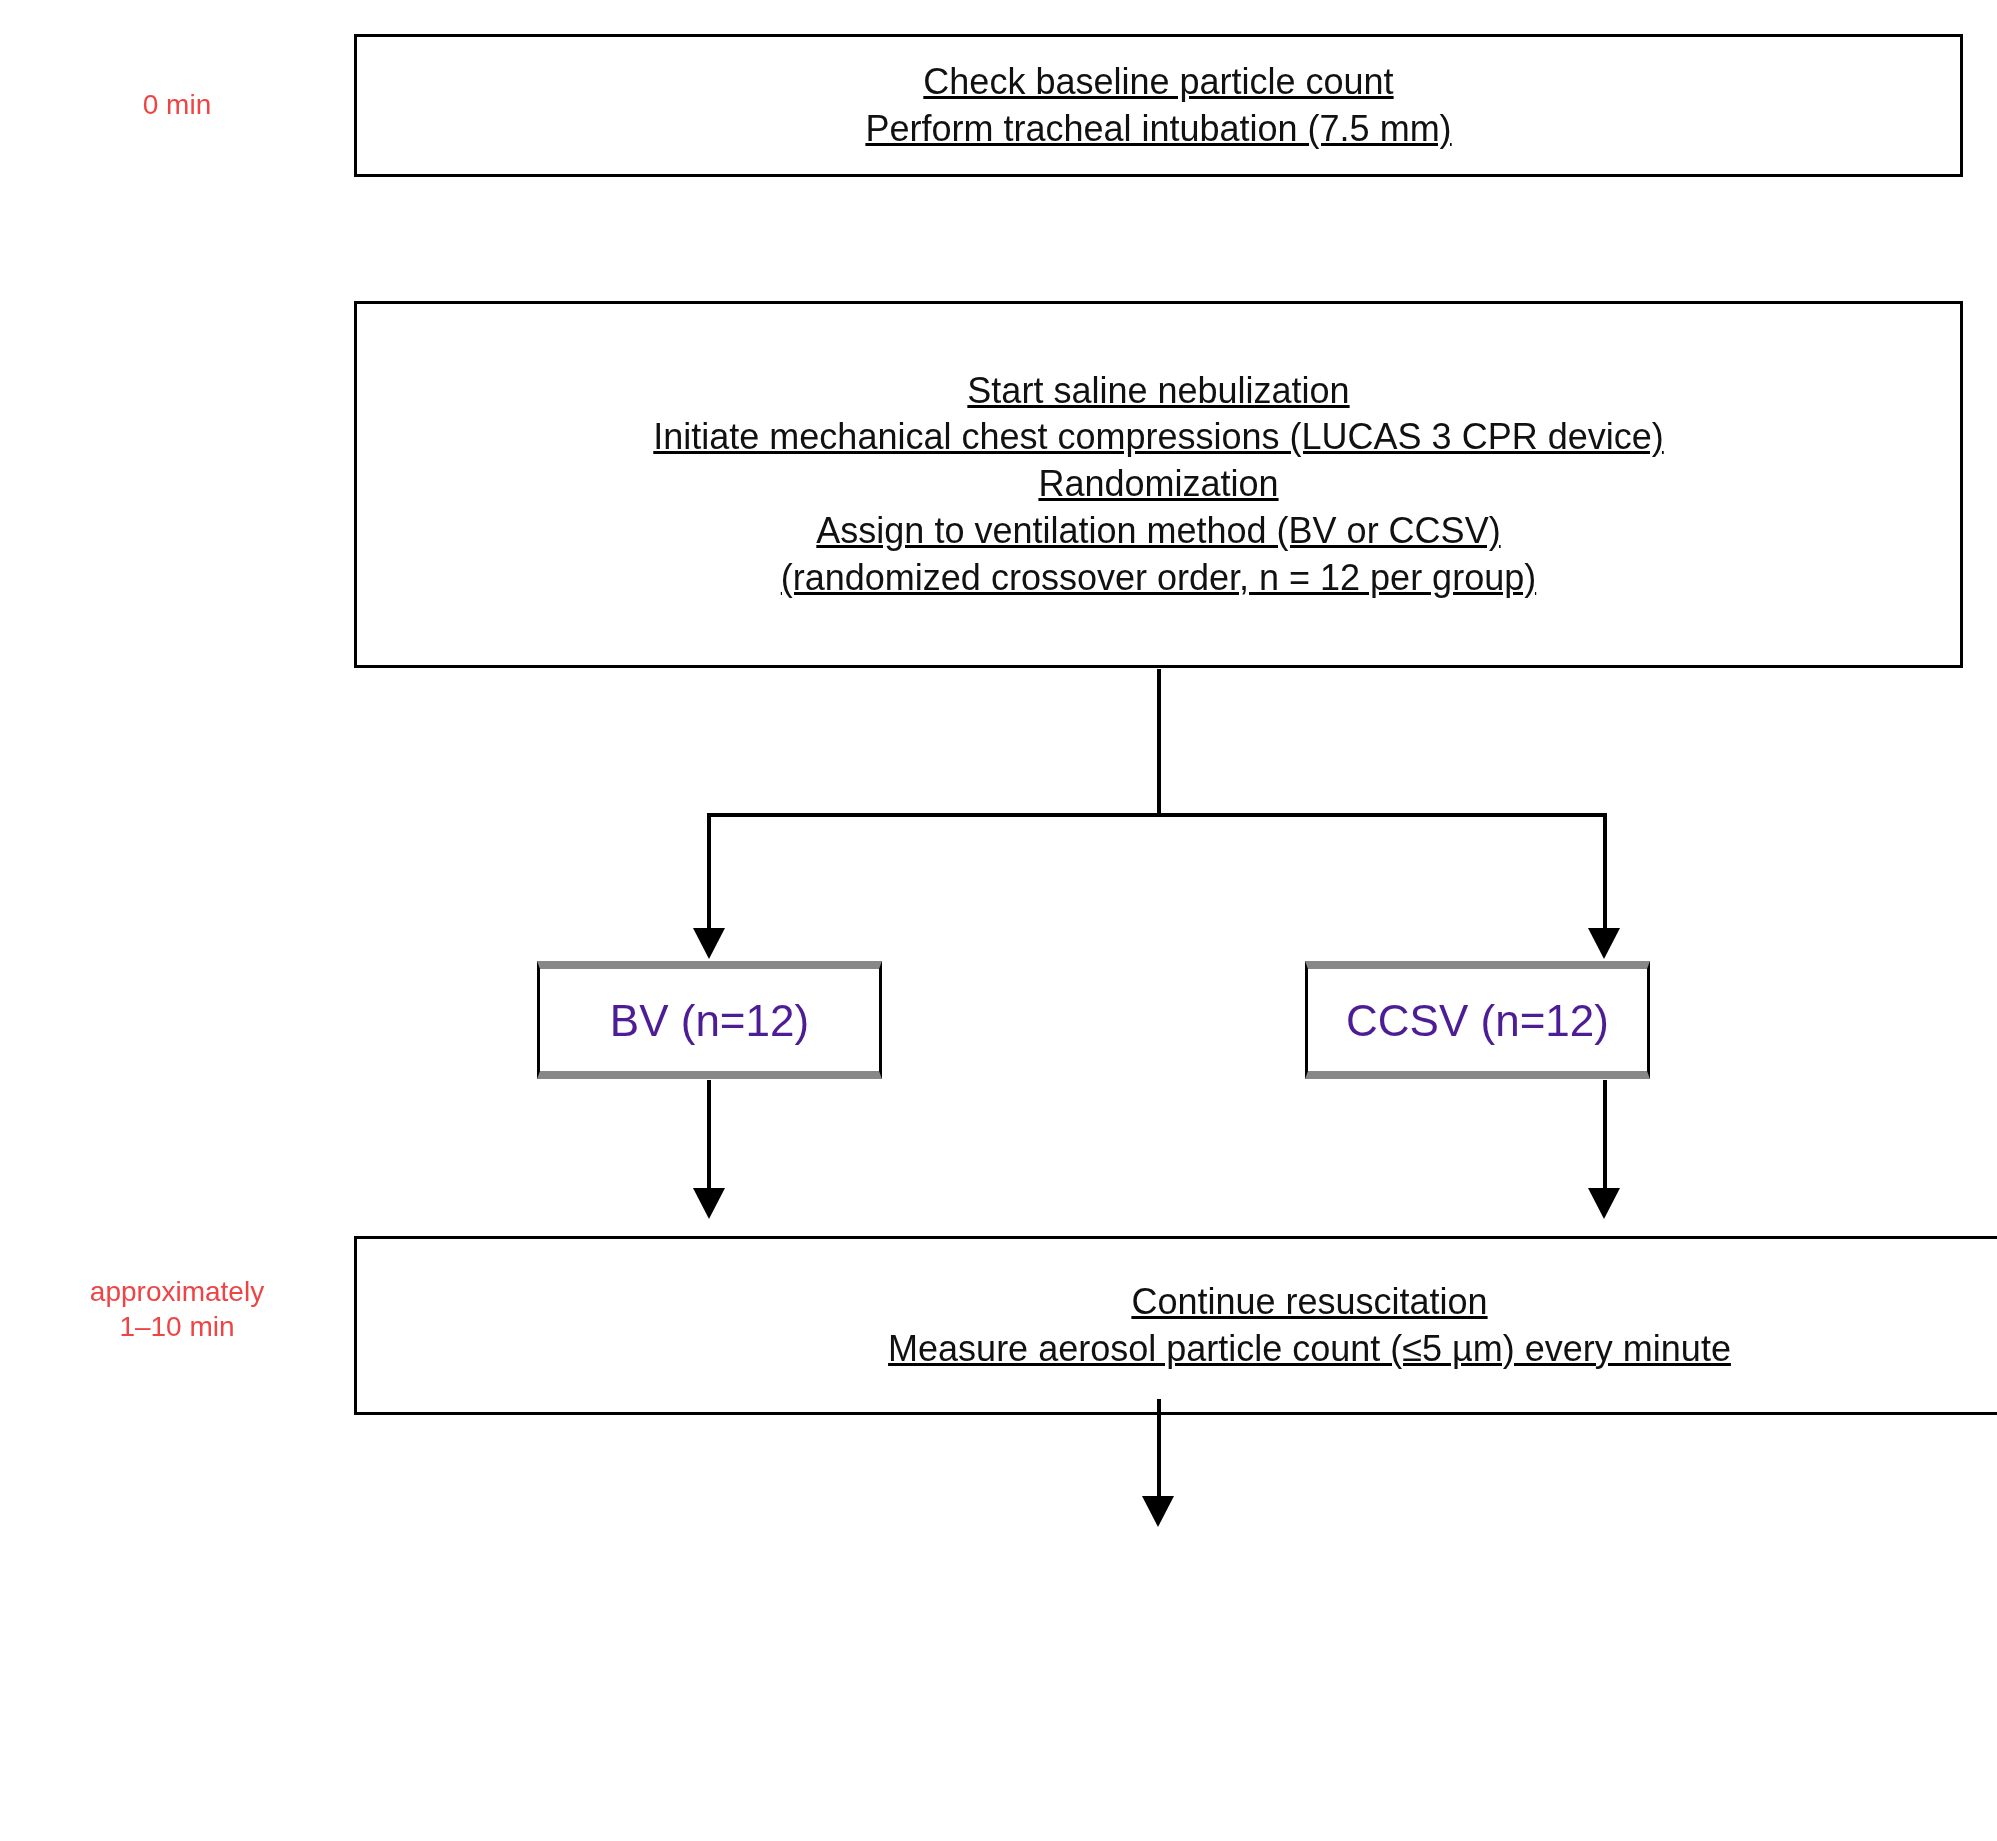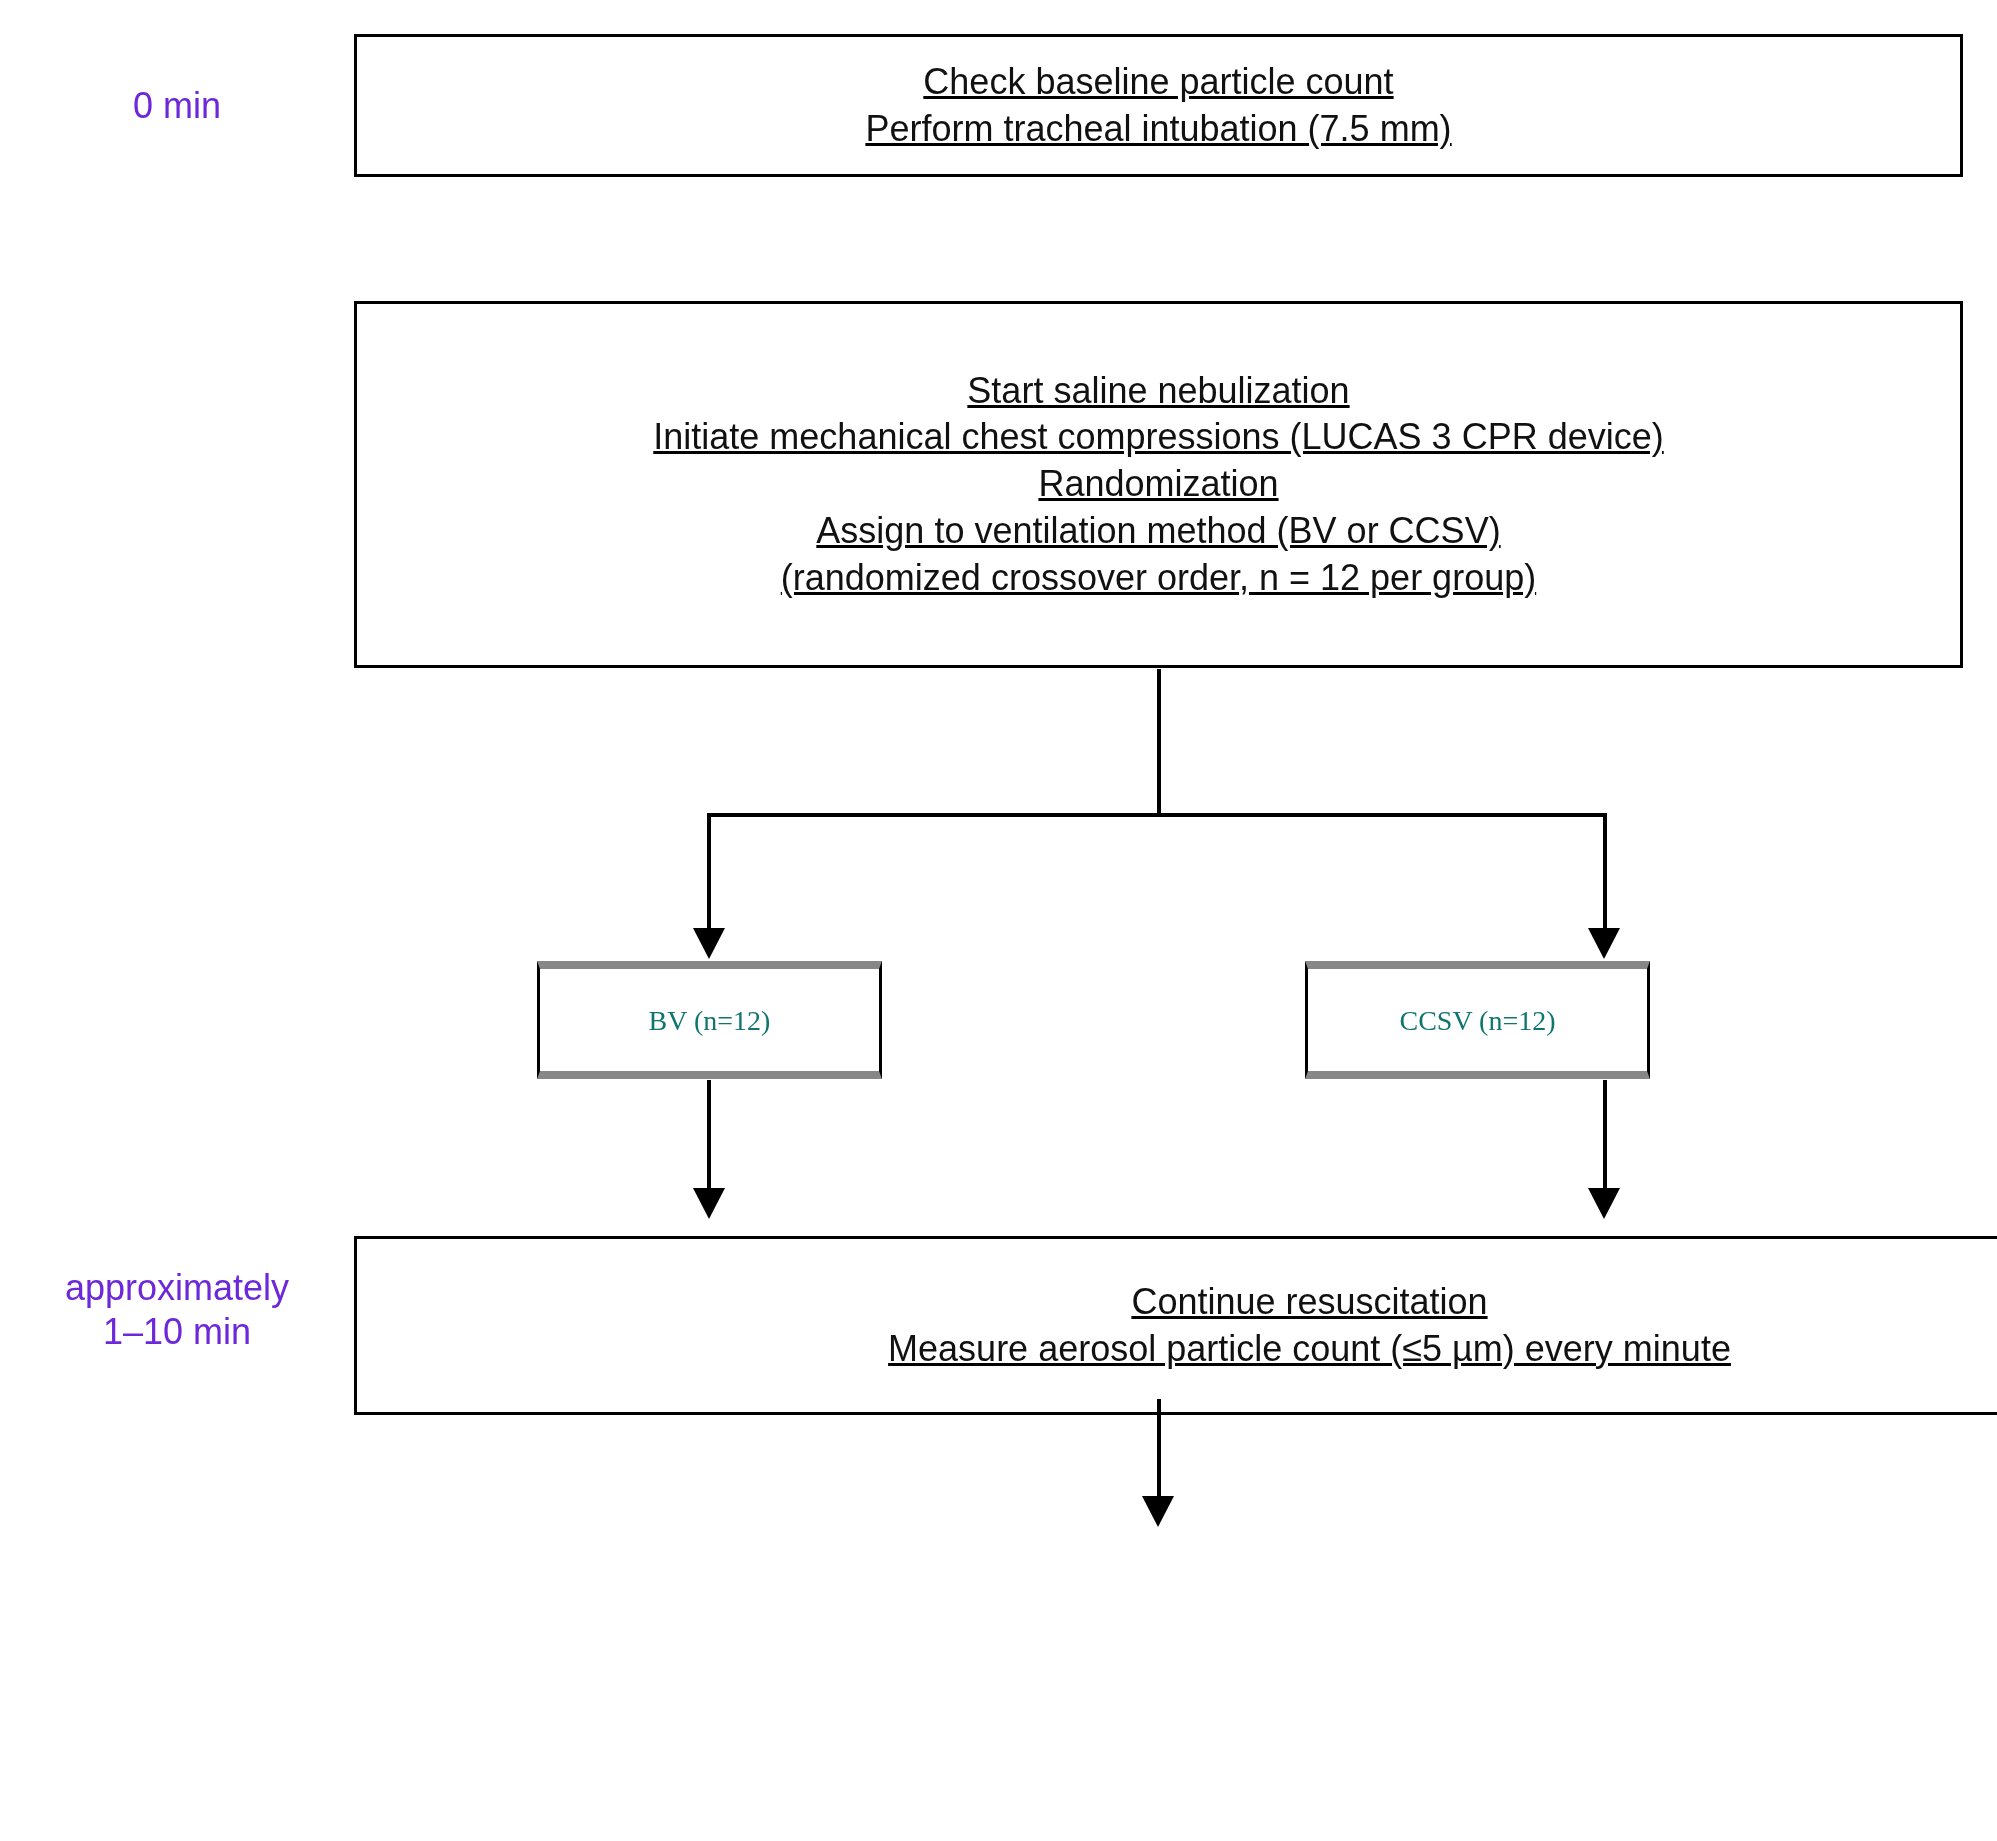--- a/index.html
+++ b/index.html
@@ -16,23 +16,23 @@
     width: 1997px;
     height: 1841px;
     background: #ffffff;
     overflow: hidden;
   }
 
   
   .stage-label {
     position: absolute;
     text-align: center;
-    font-size: 36px;
+    font-size: 28px;
     line-height: 1.22;
-    color: #6d28d9;
+    color: #ef4444;
     white-space: pre-line;
     display: flex;
     align-items: center;
     justify-content: center;
     font-family: "Liberation Sans", sans-serif;
   }
 
   
   .flow-box {
     position: absolute;
@@ -62,24 +62,24 @@
     border-top: 8.6px solid #878787;
     border-bottom: 8.6px solid #878787;
     border-left: 3.9px solid #000000;
     border-right: 3.9px solid #000000;
     display: flex;
     align-items: center;
     justify-content: center;
     text-align: center;
   }
   .arm-box .box-text {
-    font-size: 28px;
+    font-size: 44px;
     line-height: 1.25;
-    color: #0f766e;
-    font-family: Liberation Serif, serif;
+    color: #4c1d95;
+    font-family: Liberation Sans, sans-serif;
   }
 
   
   .vline {
     position: absolute;
     width: 3.9px;
     background: #000000;
   }
   .hline {
     position: absolute;

